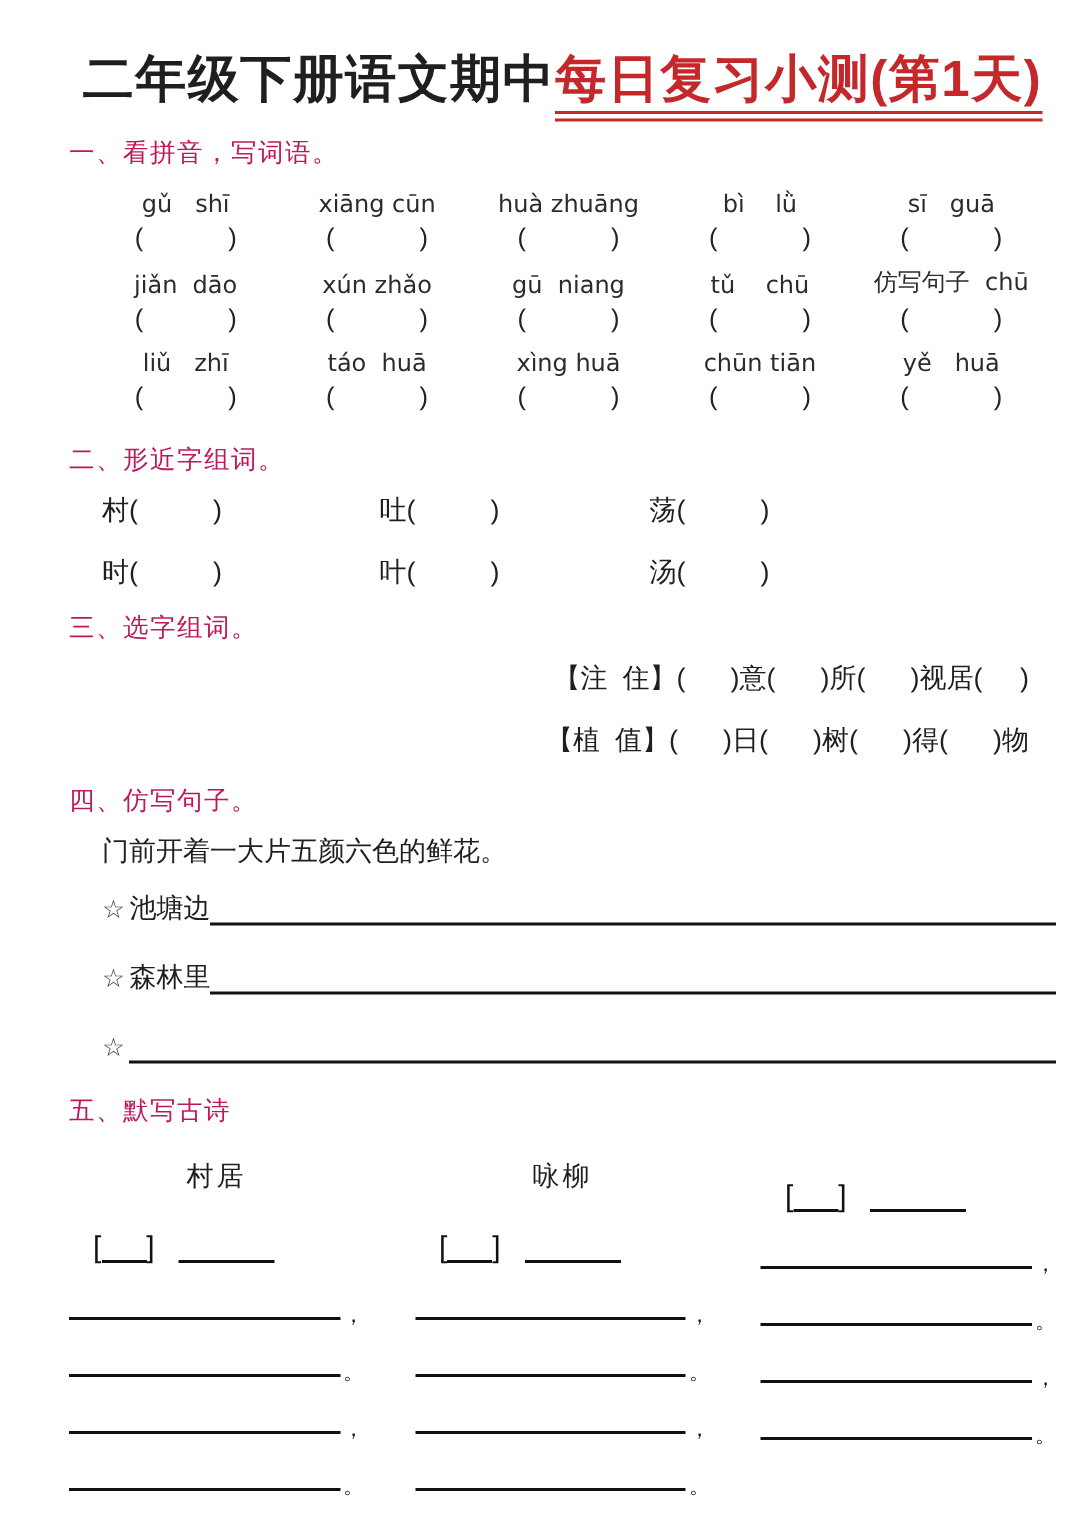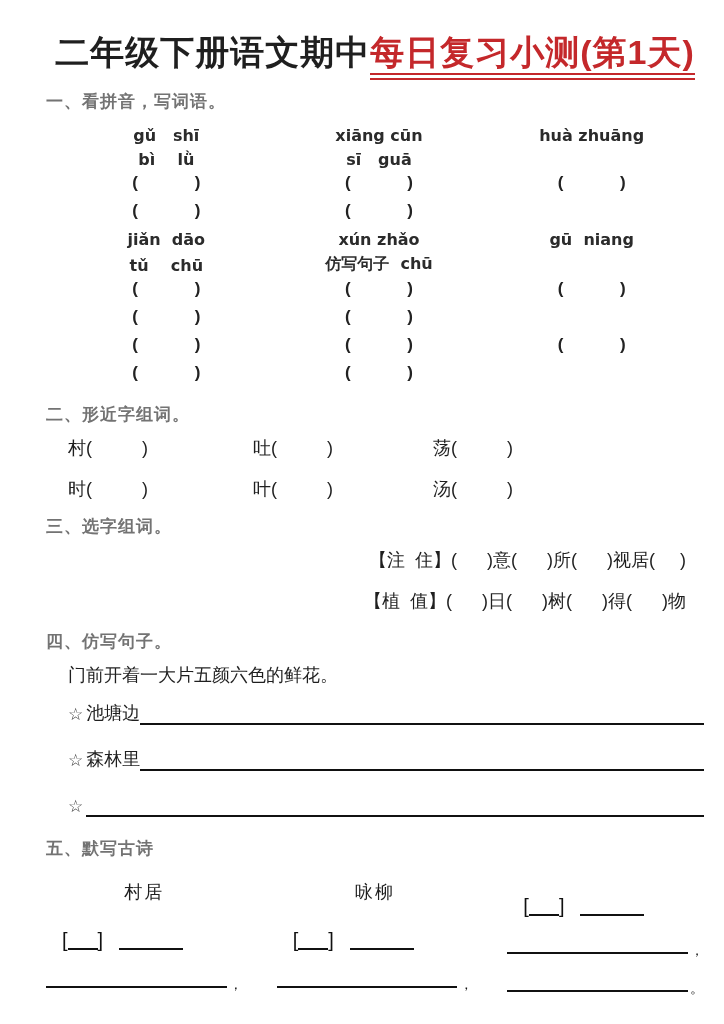--- a/index.html
+++ b/index.html
@@ -23,34 +23,33 @@
     margin-bottom: 14px;
   }
   .title .red {
     color: #c4282b;
     border-bottom: 7px double #c4282b;
     padding-bottom: 2px;
   }
 
   
   .sec-heading {
-    color: #737373;
+    color: #be185d;
     font-size: 17px;
-    font-weight: 700;
+    font-weight: 400;
     letter-spacing: 1px;
     margin: 14px 0 10px 0;
   }
 
   
   .py-grid { margin-left: 14px; margin-right: 6px; }
   .py-row, .paren-row {
     display: grid;
-    grid-template-columns: repeat(3, 1fr);
+    grid-template-columns: repeat(5, 1fr);
     align-items: end;
-    font-weight: bold;
   }
   .py-cell {
     text-align: center;
     font-family: "DejaVu Sans", sans-serif;
     font-size: 16px;
     color: #2b2b2b;
     white-space: pre;
     padding: 3px 0 2px 0;
   }
   .paren-cell {
@@ -163,20 +162,27 @@
       <div class="py-cell">tǔ    chū</div>
       <div class="py-cell">仿写句子  chū</div>
     </div>
     <div class="paren-row">
       <div class="paren-cell">(            )</div>
       <div class="paren-cell">(            )</div>
       <div class="paren-cell">(            )</div>
       <div class="paren-cell">(            )</div>
       <div class="paren-cell">(            )</div>
     </div>
+    <div class="py-row">
+      <div class="py-cell">liǔ   zhī</div>
+      <div class="py-cell">táo  huā</div>
+      <div class="py-cell">xìng huā</div>
+      <div class="py-cell">chūn tiān</div>
+      <div class="py-cell">yě   huā</div>
+    </div>
     <div class="paren-row">
       <div class="paren-cell">(            )</div>
       <div class="paren-cell">(            )</div>
       <div class="paren-cell">(            )</div>
       <div class="paren-cell">(            )</div>
       <div class="paren-cell">(            )</div>
     </div>
   </div>
 
   <div class="sec-heading">二、形近字组词。</div>

